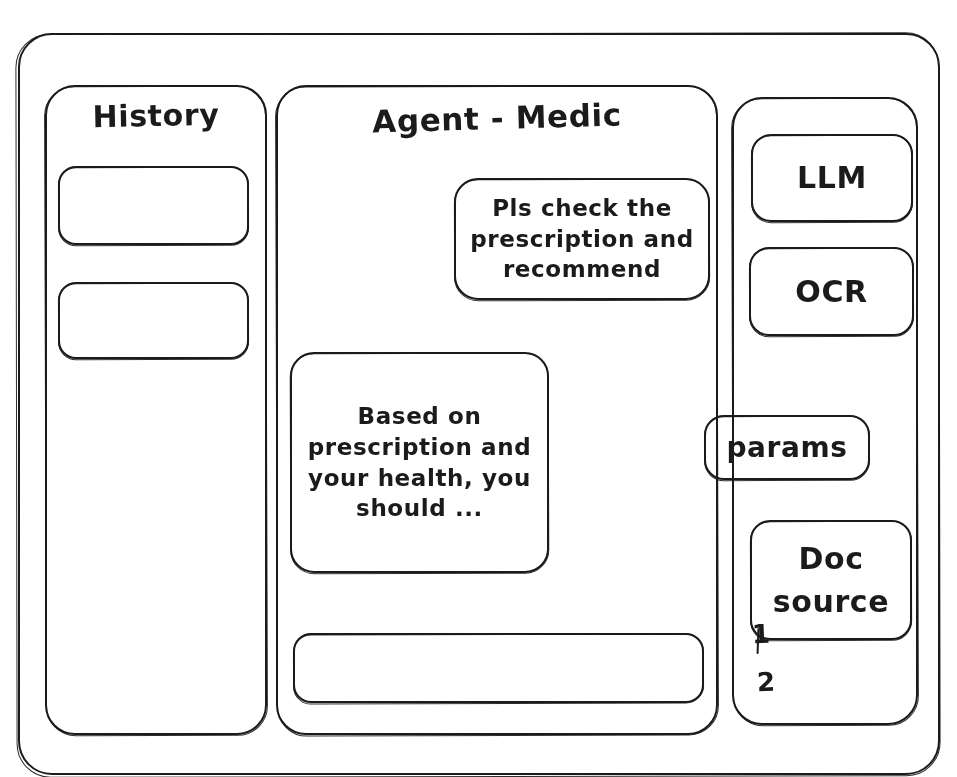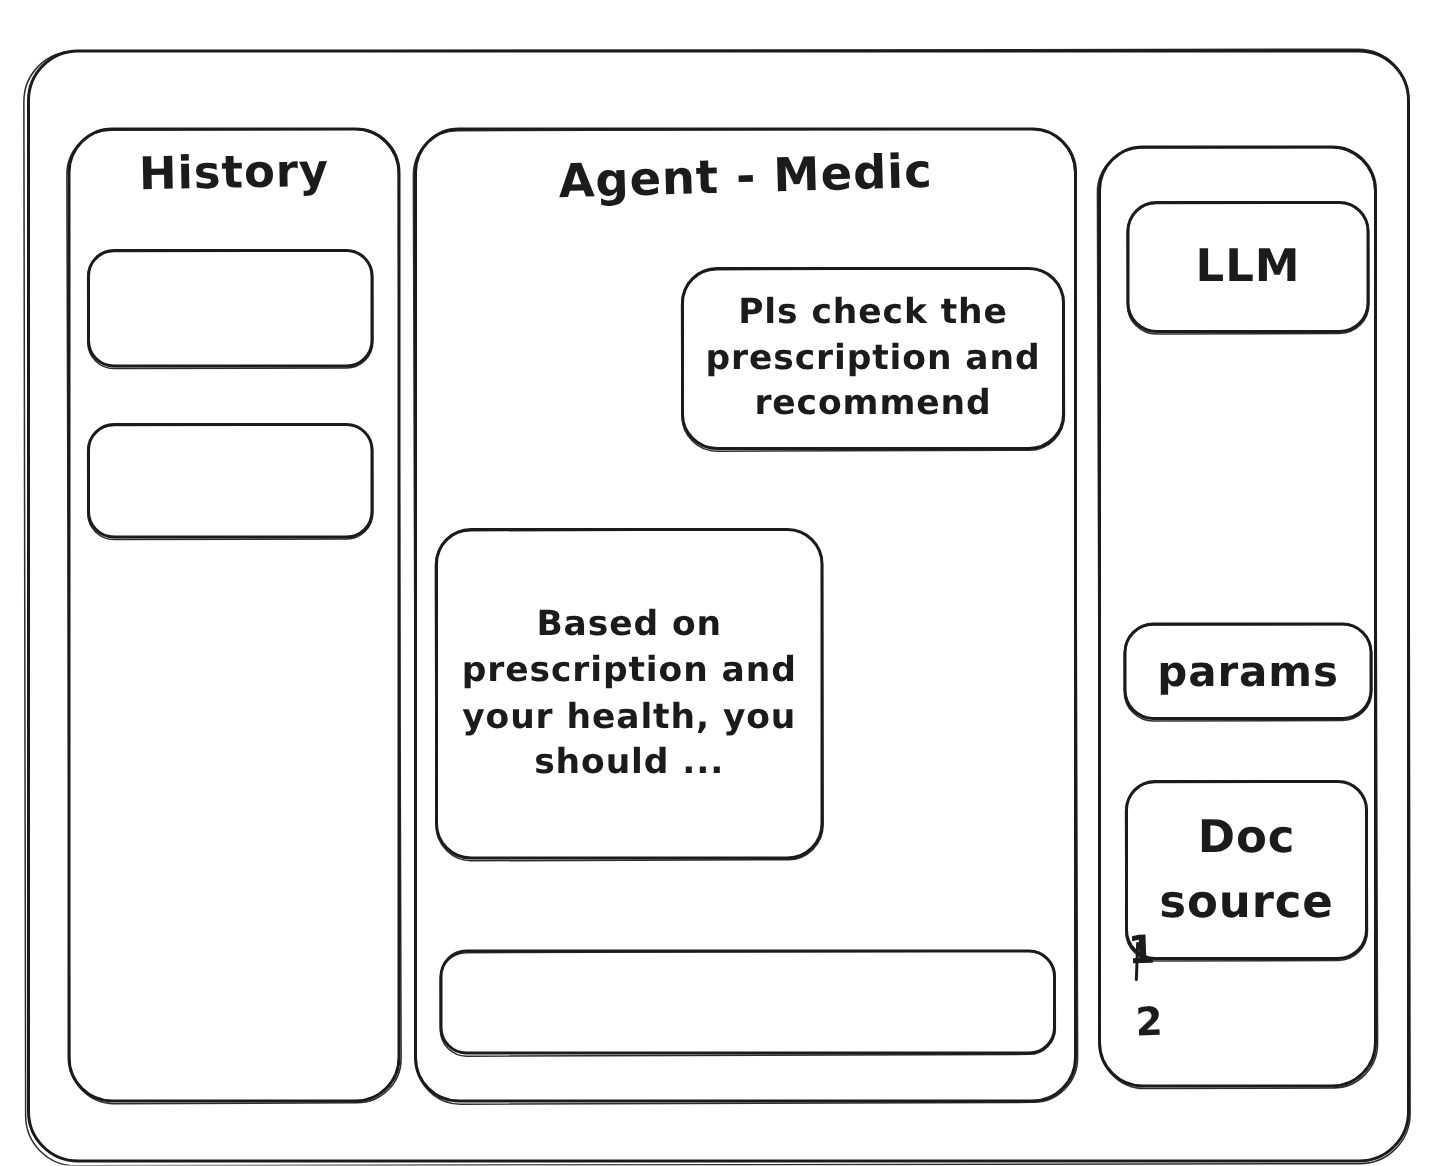--- a/index.html
+++ b/index.html
@@ -153,21 +153,21 @@
   .tool-box {
     border-radius: 20px;
     display: flex;
     align-items: center;
     justify-content: center;
   }
   .tool-box .hand { font-size: 30px; width: 100%; }
 
   #tool-llm      { left: 751px; top: 119px; width: 162px; height: 88px; }
   #tool-ocr      { left: 749px; top: 232px; width: 165px; height: 89px; }
-  #tool-params   { left: 749px; top: 400px; width: 166px; height: 65px; justify-content: center; }
+  #tool-params   { left: 704px; top: 400px; width: 166px; height: 65px; justify-content: center; }
   #tool-params .hand { font-size: 28px; }
   #tool-doc      { left: 750px; top: 505px; width: 162px; height: 120px; }
   #tool-doc .hand { font-size: 30px; line-height: 1.45; }
 
   .doc-ref {
     position: absolute;
     font-size: 26px;
     text-align: left;
   }
   #doc-ref-1 { left: 752px; top: 617px; transform: rotate(-2deg); }
@@ -217,20 +217,23 @@
   <div class="sketch" id="message-input">
     <span class="hand"></span>
   </div>
 
   <div class="sketch" id="tools-panel"></div>
 
   <div class="sketch tool-box" id="tool-llm">
     <span class="hand">LLM</span>
   </div>
 
+  <div class="sketch tool-box" id="tool-ocr">
+    <span class="hand">OCR</span>
+  </div>
 
   <div class="sketch tool-box" id="tool-params">
     <span class="hand">params</span>
   </div>
 
   <div class="sketch tool-box" id="tool-doc">
     <span class="hand">Doc source</span>
   </div>
 
   <div id="doc-leader"></div>

